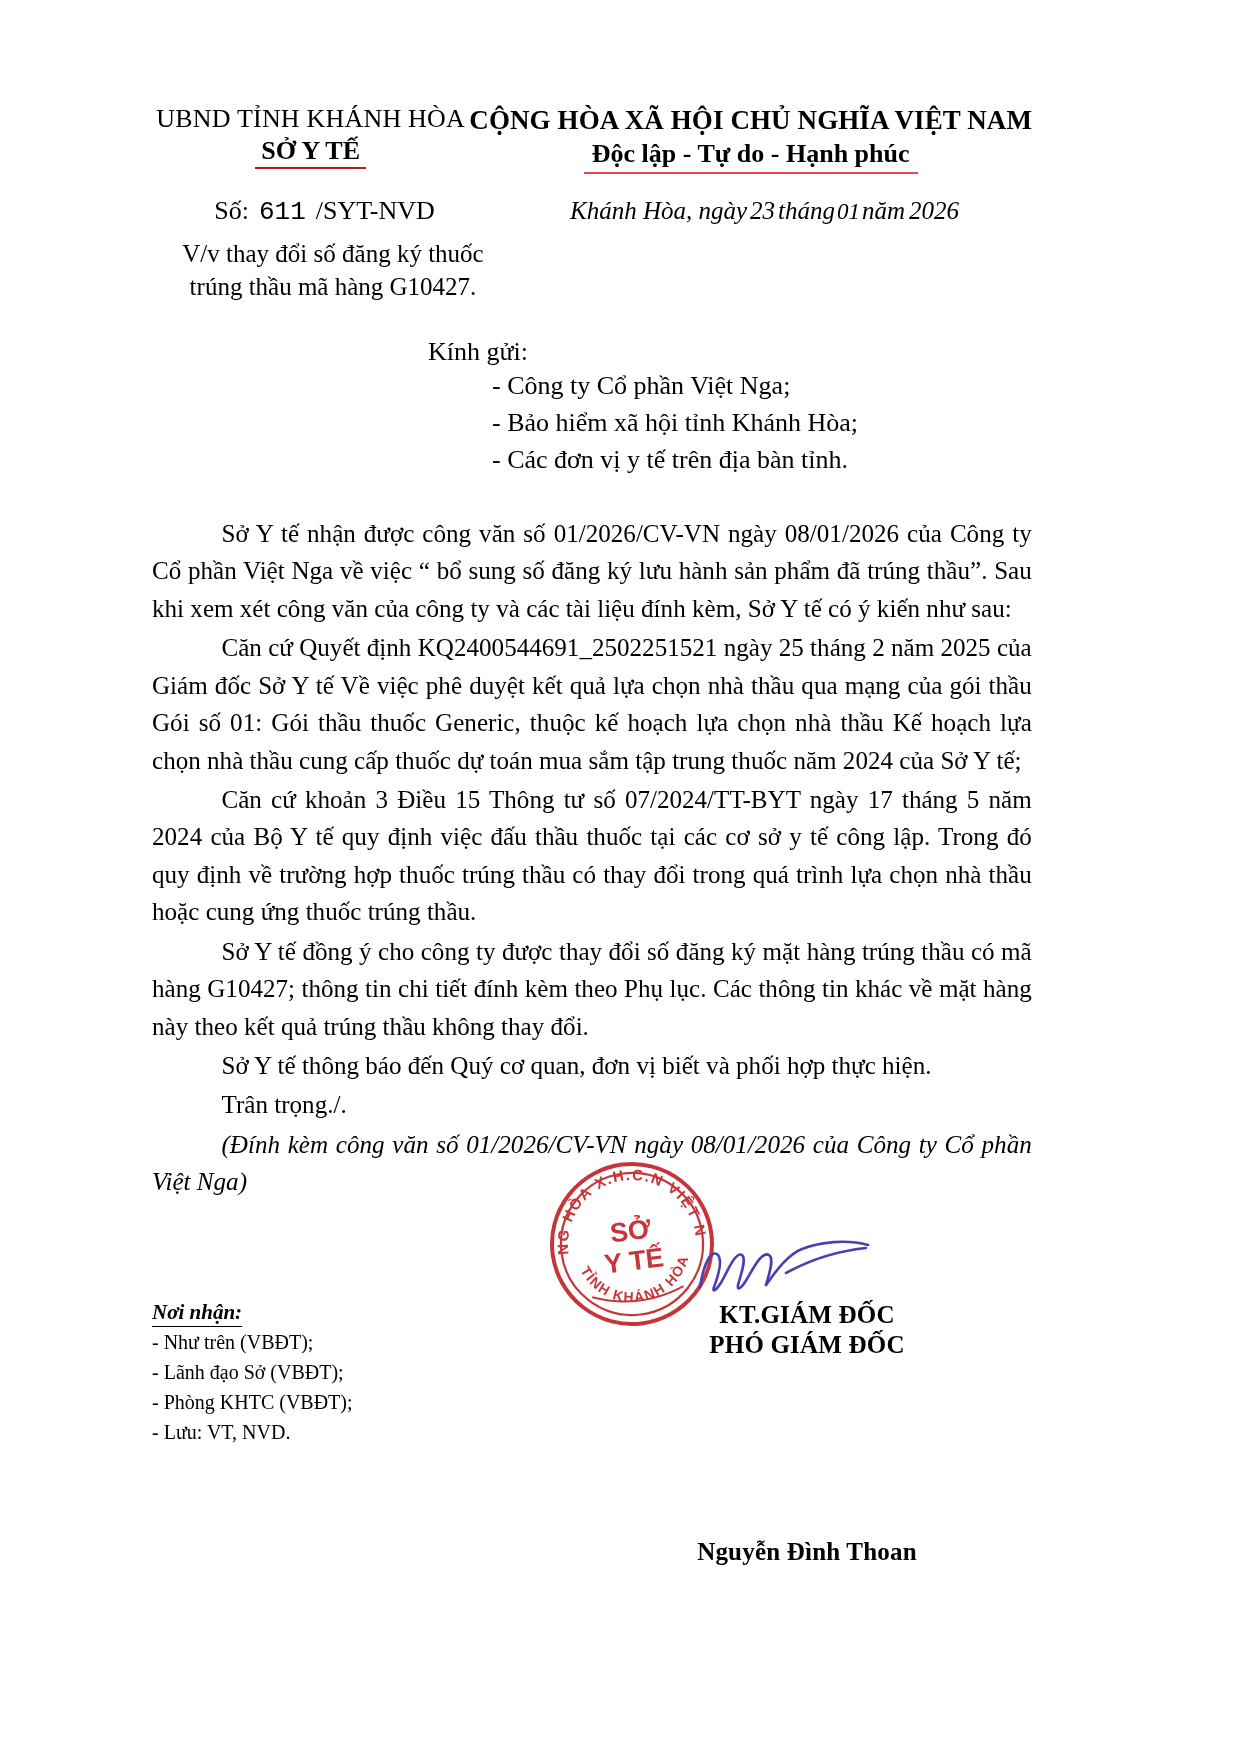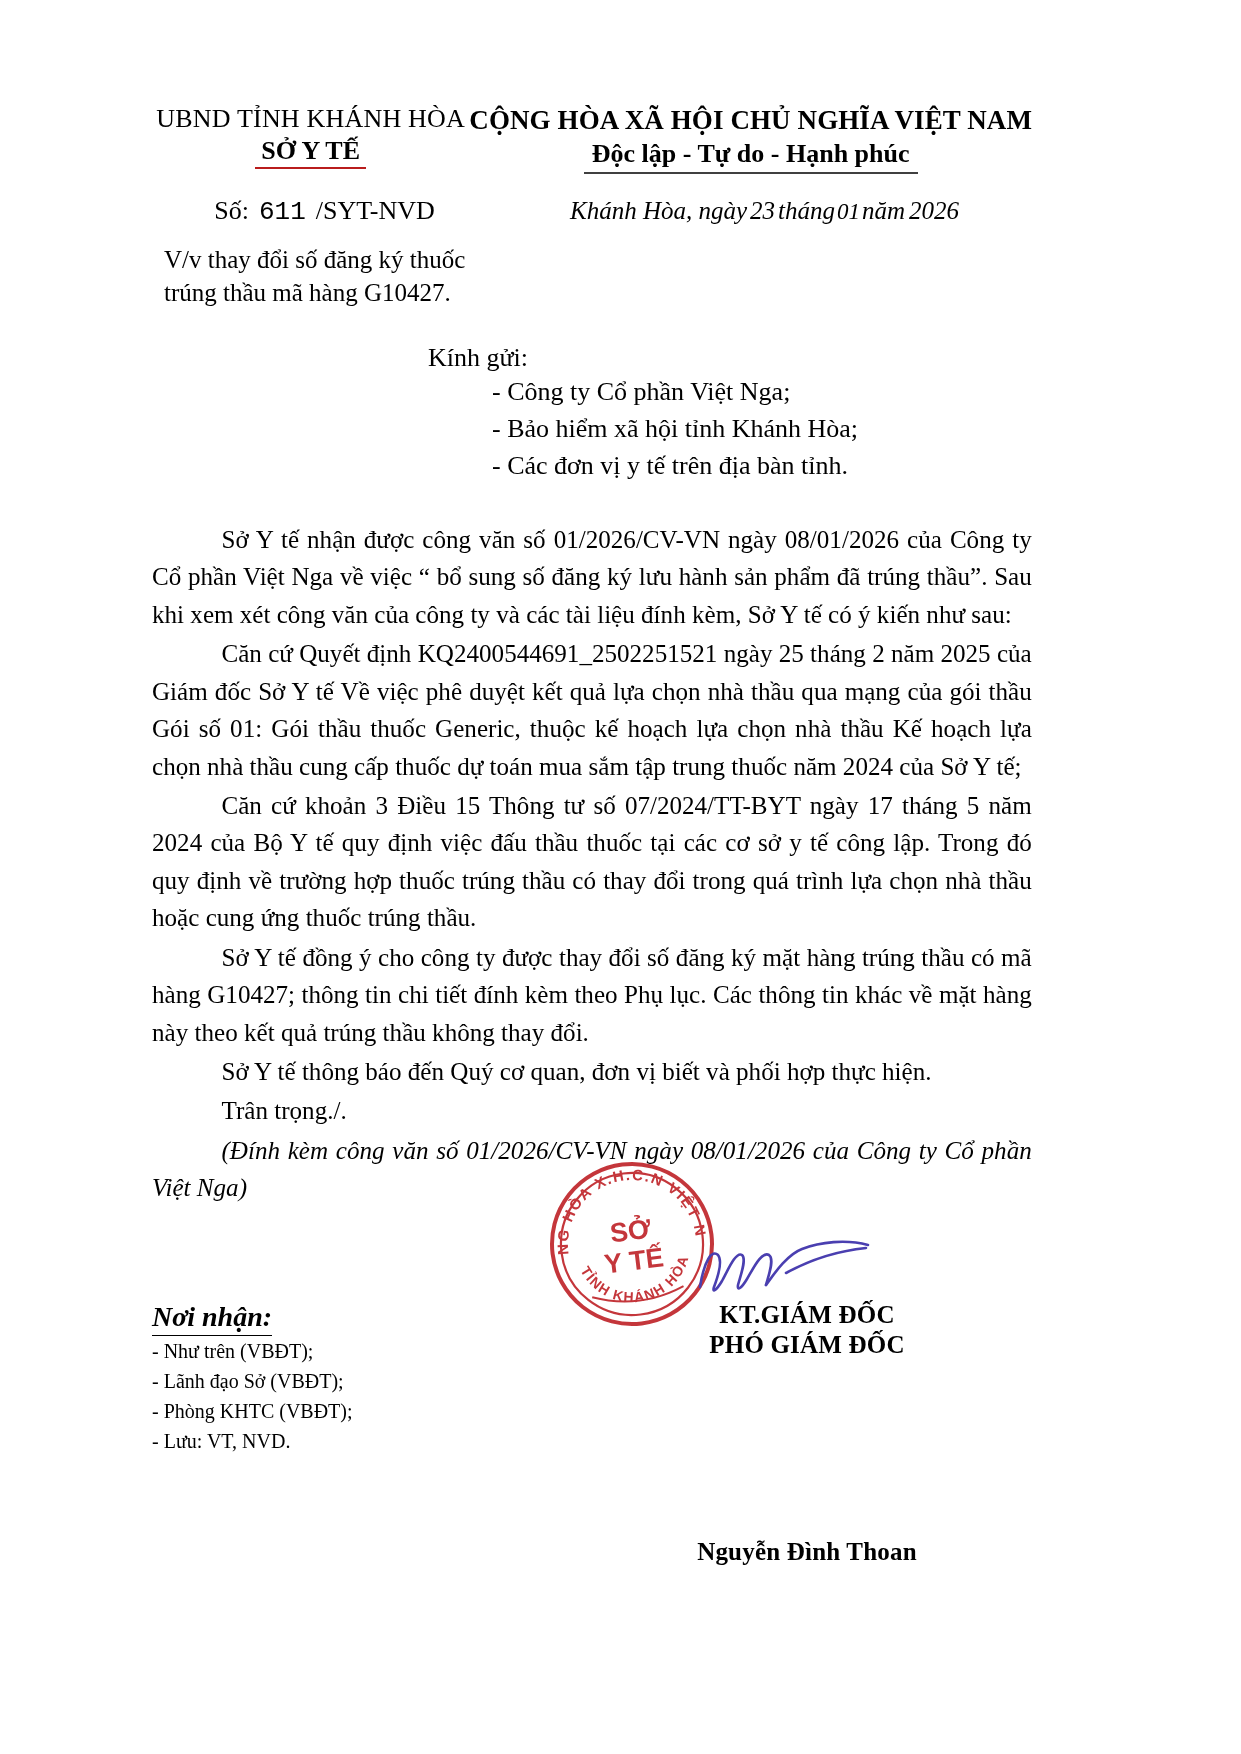--- a/index.html
+++ b/index.html
@@ -52,21 +52,21 @@
     font-weight:bold;
     line-height:1.2;
     letter-spacing:.1px;
     white-space:nowrap;
   }
   .nation2{
     font-size:26px;
     font-weight:bold;
     line-height:1.2;
     display:inline-block;
-    border-bottom:2px solid #404040;
+    border-bottom:2px solid #ef4444;
     padding:0 8px 2px 8px;
     margin-top:2px;
   }
 
   .row2{
     display:flex;
     width:100%;
     margin-top:22px;
     align-items:baseline;
   }
@@ -83,24 +83,24 @@
     font-size:25px;
     font-style:italic;
     white-space:nowrap;
   }
   .dateline .dd{ padding:0 3px; }
   .dateline .mm{ font-size:23px; padding:0 2px; }
   .dateline .yy{ padding-left:4px; }
 
   .subject{
     width:350px;
-    margin-top:16px;
+    margin-top:10px;
     font-size:25px;
     line-height:1.32;
-    text-align:left;
+    text-align:center;
     padding-left:12px;
     box-sizing:border-box;
   }
 
   
   .kinhgui-wrap{ margin-top:34px; }
   .kinhgui{
     font-size:26px;
     margin-left:276px;
   }
@@ -131,21 +131,21 @@
     position:absolute;
     left:152px;
     top:1300px;
     width:890px;
     display:flex;
   }
   .noinhan{
     width:420px;
   }
   .noinhan-title{
-    font-size:28px;
+    font-size:21px;
     font-weight:bold;
     font-style:italic;
     border-bottom:1px solid #000;
     display:inline-block;
     line-height:1.2;
     padding-bottom:1px;
   }
   .noinhan-item{
     font-size:20px;
     line-height:1.45;

